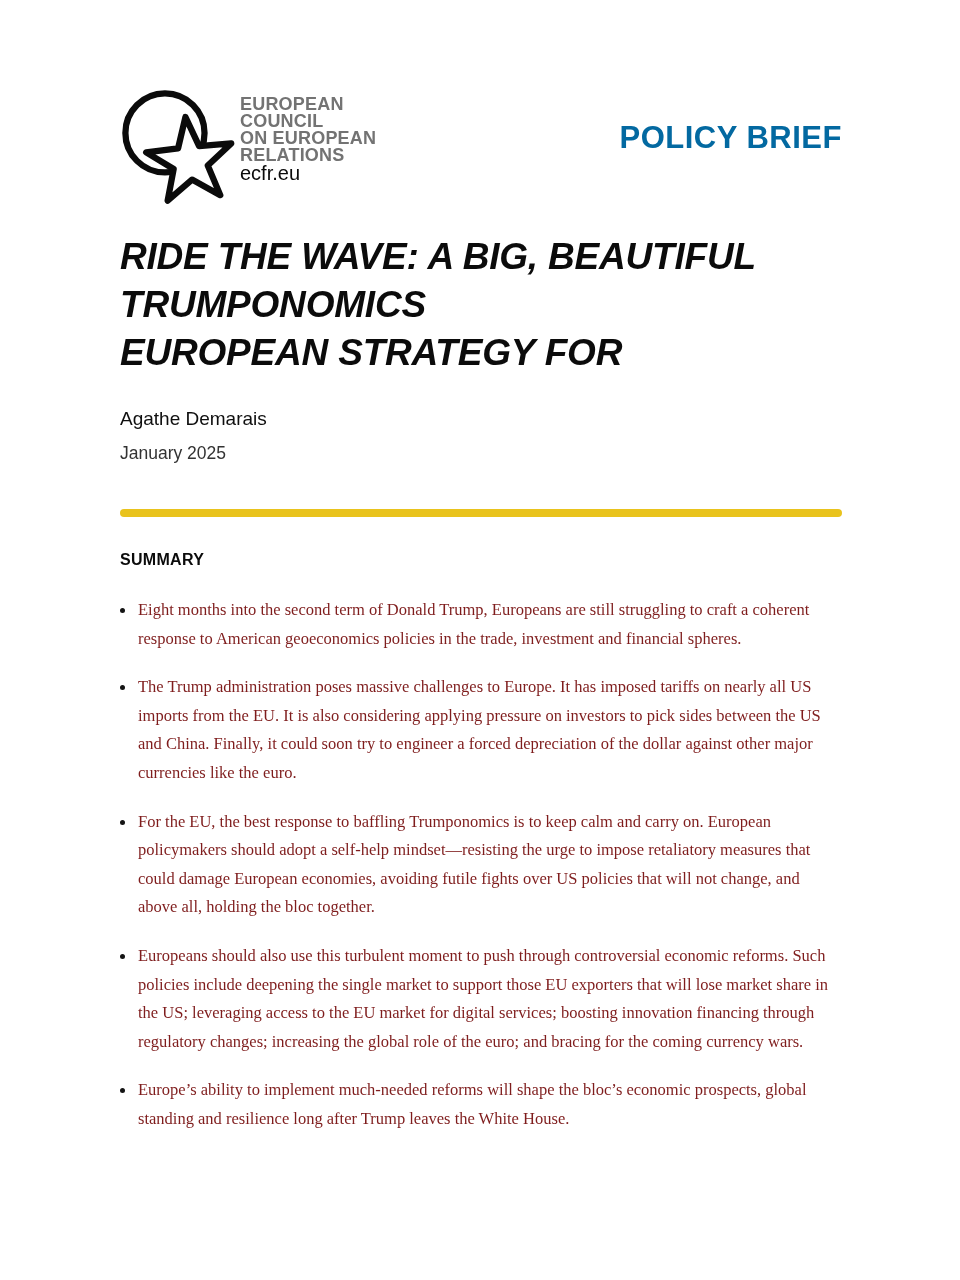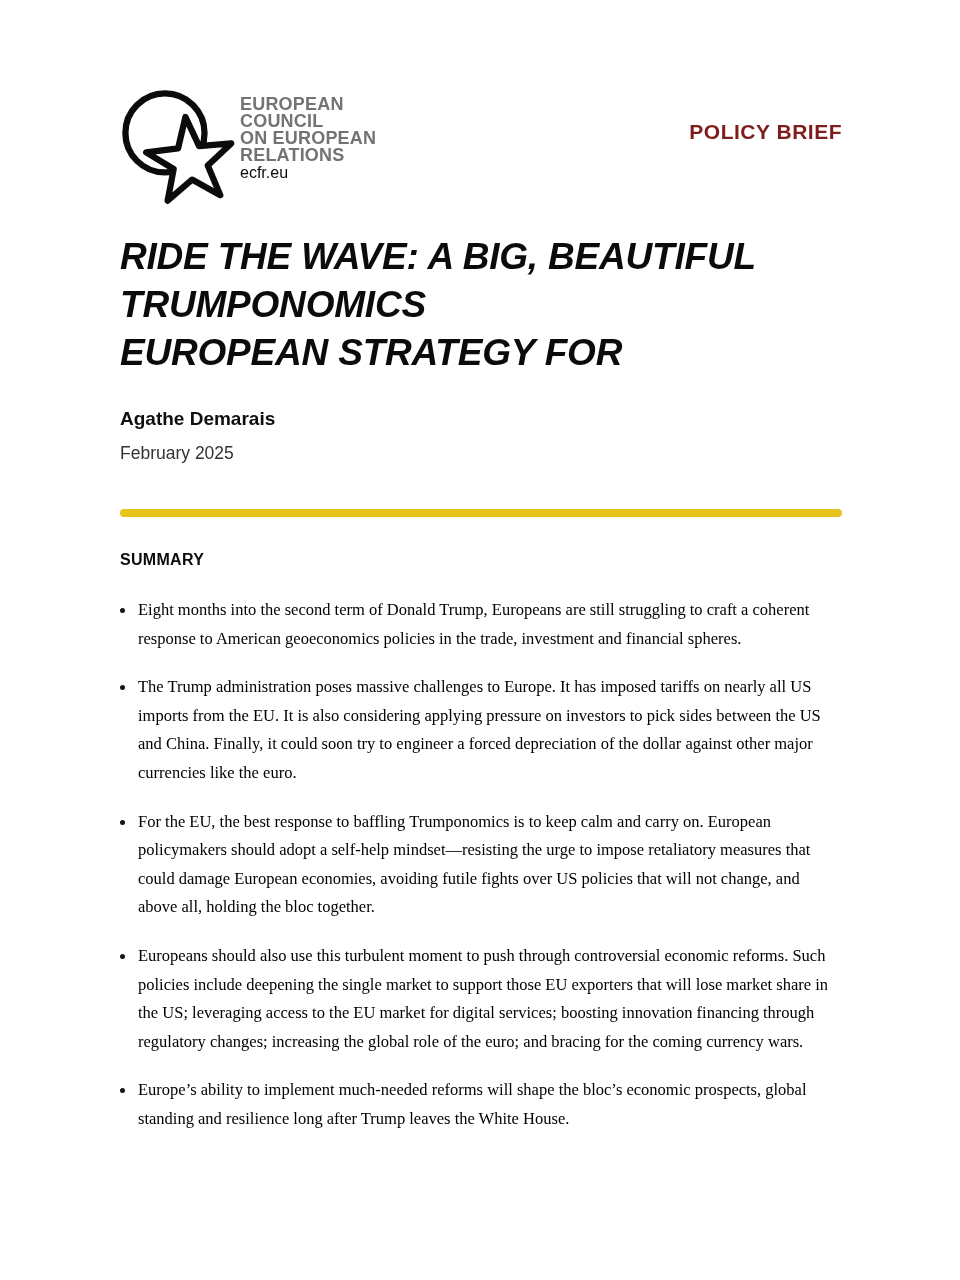--- a/index.html
+++ b/index.html
@@ -32,49 +32,49 @@
   .brand-text { margin-left: 4px; margin-top: 10px; }
   .org-line {
     font-weight: bold;
     font-size: 18px;
     line-height: 17px;
     letter-spacing: 0.2px;
     color: #737373;
     white-space: nowrap;
   }
   .brand-url {
-    font-size: 16px;
+    font-size: 20px;
     line-height: 18px;
     color: #0b0b0b;
   }
   .doc-type {
     margin-top: 34px;
-    font-size: 21px;
+    font-size: 31px;
     font-weight: bold;
     letter-spacing: 0.5px;
-    color: #7f1d1d;
+    color: #0369a1;
     white-space: nowrap;
   }
 
   
   .title {
     margin: 28px 0 0 0;
     font-size: 37px;
     line-height: 48px;
     font-weight: bold;
     color: #0b0b0b;
     letter-spacing: -0.2px;
   }
   .title span { display: block; font-style: italic; }
 
   .author {
     margin-top: 31px;
     font-size: 19px;
     line-height: 22px;
-    font-weight: bold;
+    font-weight: normal;
     color: #0f0f0f;
   }
   .date {
     margin-top: 13px;
     font-size: 17.5px;
     line-height: 20px;
     font-weight: normal;
     color: #333333;
   }
 
@@ -99,21 +99,21 @@
     list-style: none;
     margin: 23px 0 0 0;
     padding: 0;
   }
   .bullets li {
     display: flex;
     margin-bottom: 20px;
     font-family: "Liberation Serif", serif;
     font-size: 16.5px;
     line-height: 28.6px;
-    color: #000000;
+    color: #7f1d1d;
   }
   .bullets li:last-child { margin-bottom: 15px; }
   .bullet-marker { flex: none; width: 18px; padding-top: 12px; }
   .bullet-marker::after {
     content: "";
     display: block;
     width: 5px;
     height: 5px;
     border-radius: 50%;
     background: #141414;
@@ -143,21 +143,21 @@
       <div class="doc-type">POLICY BRIEF</div>
     </div>
 
     <h1 class="title">
       <span>RIDE THE WAVE: A BIG, BEAUTIFUL</span>
       <span>TRUMPONOMICS</span>
       <span>EUROPEAN STRATEGY FOR</span>
     </h1>
 
     <div class="author">Agathe Demarais</div>
-    <div class="date">February 2025</div>
+    <div class="date">January 2025</div>
 
     <div class="rule"></div>
 
     <h2 class="summary-heading">SUMMARY</h2>
 
     <ul class="bullets">
       <li>
         <span class="bullet-marker"></span>
         <span class="bullet-text">Eight months into the second term of Donald Trump, Europeans are still struggling to craft a coherent response to American geoeconomics policies in the trade, investment and financial spheres.</span>
       </li>

